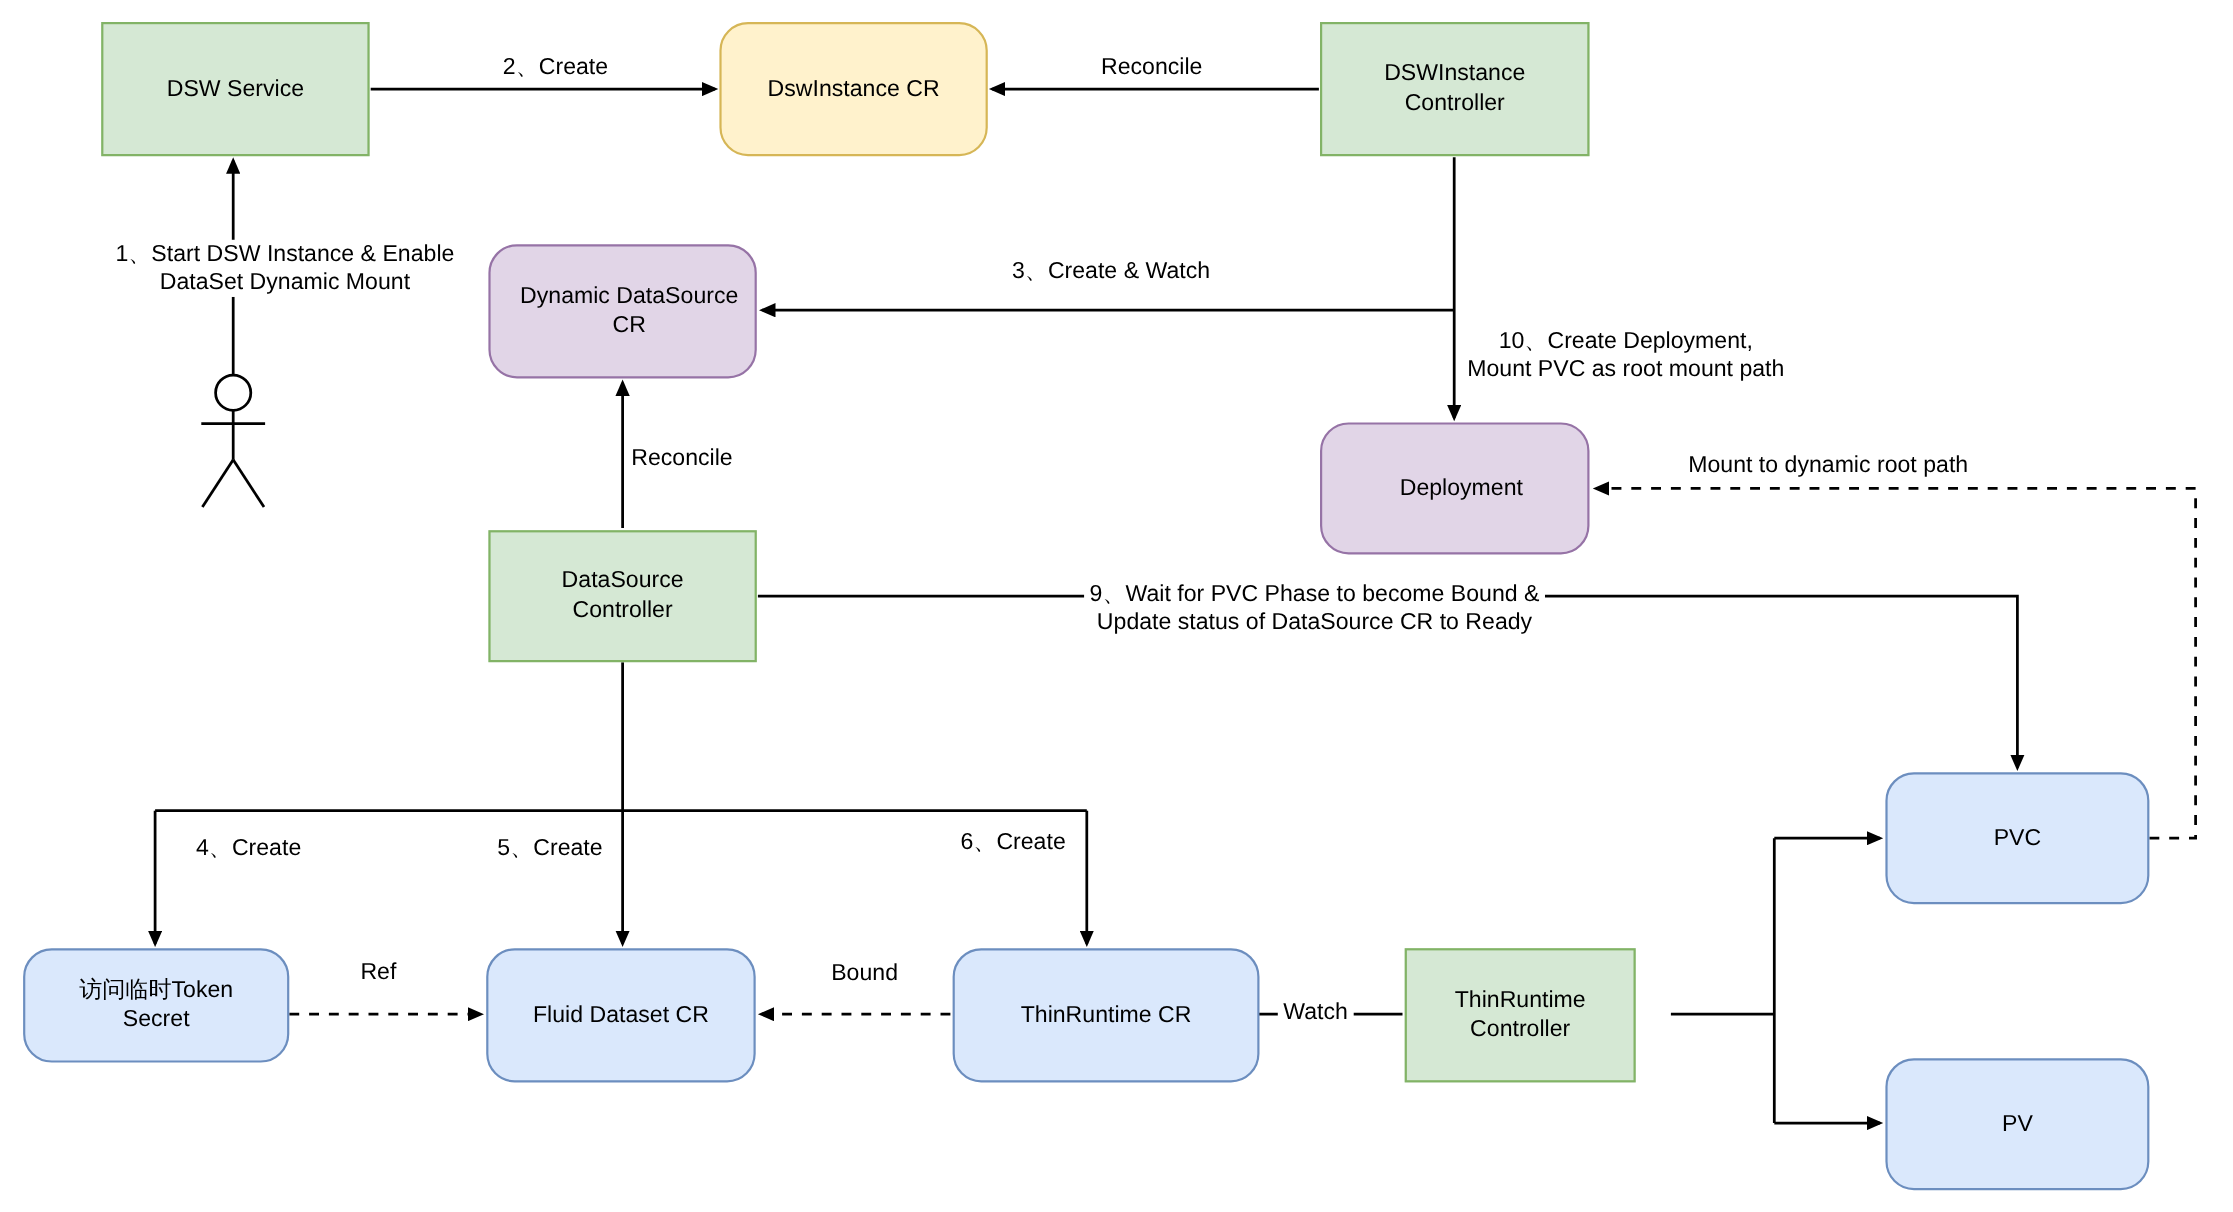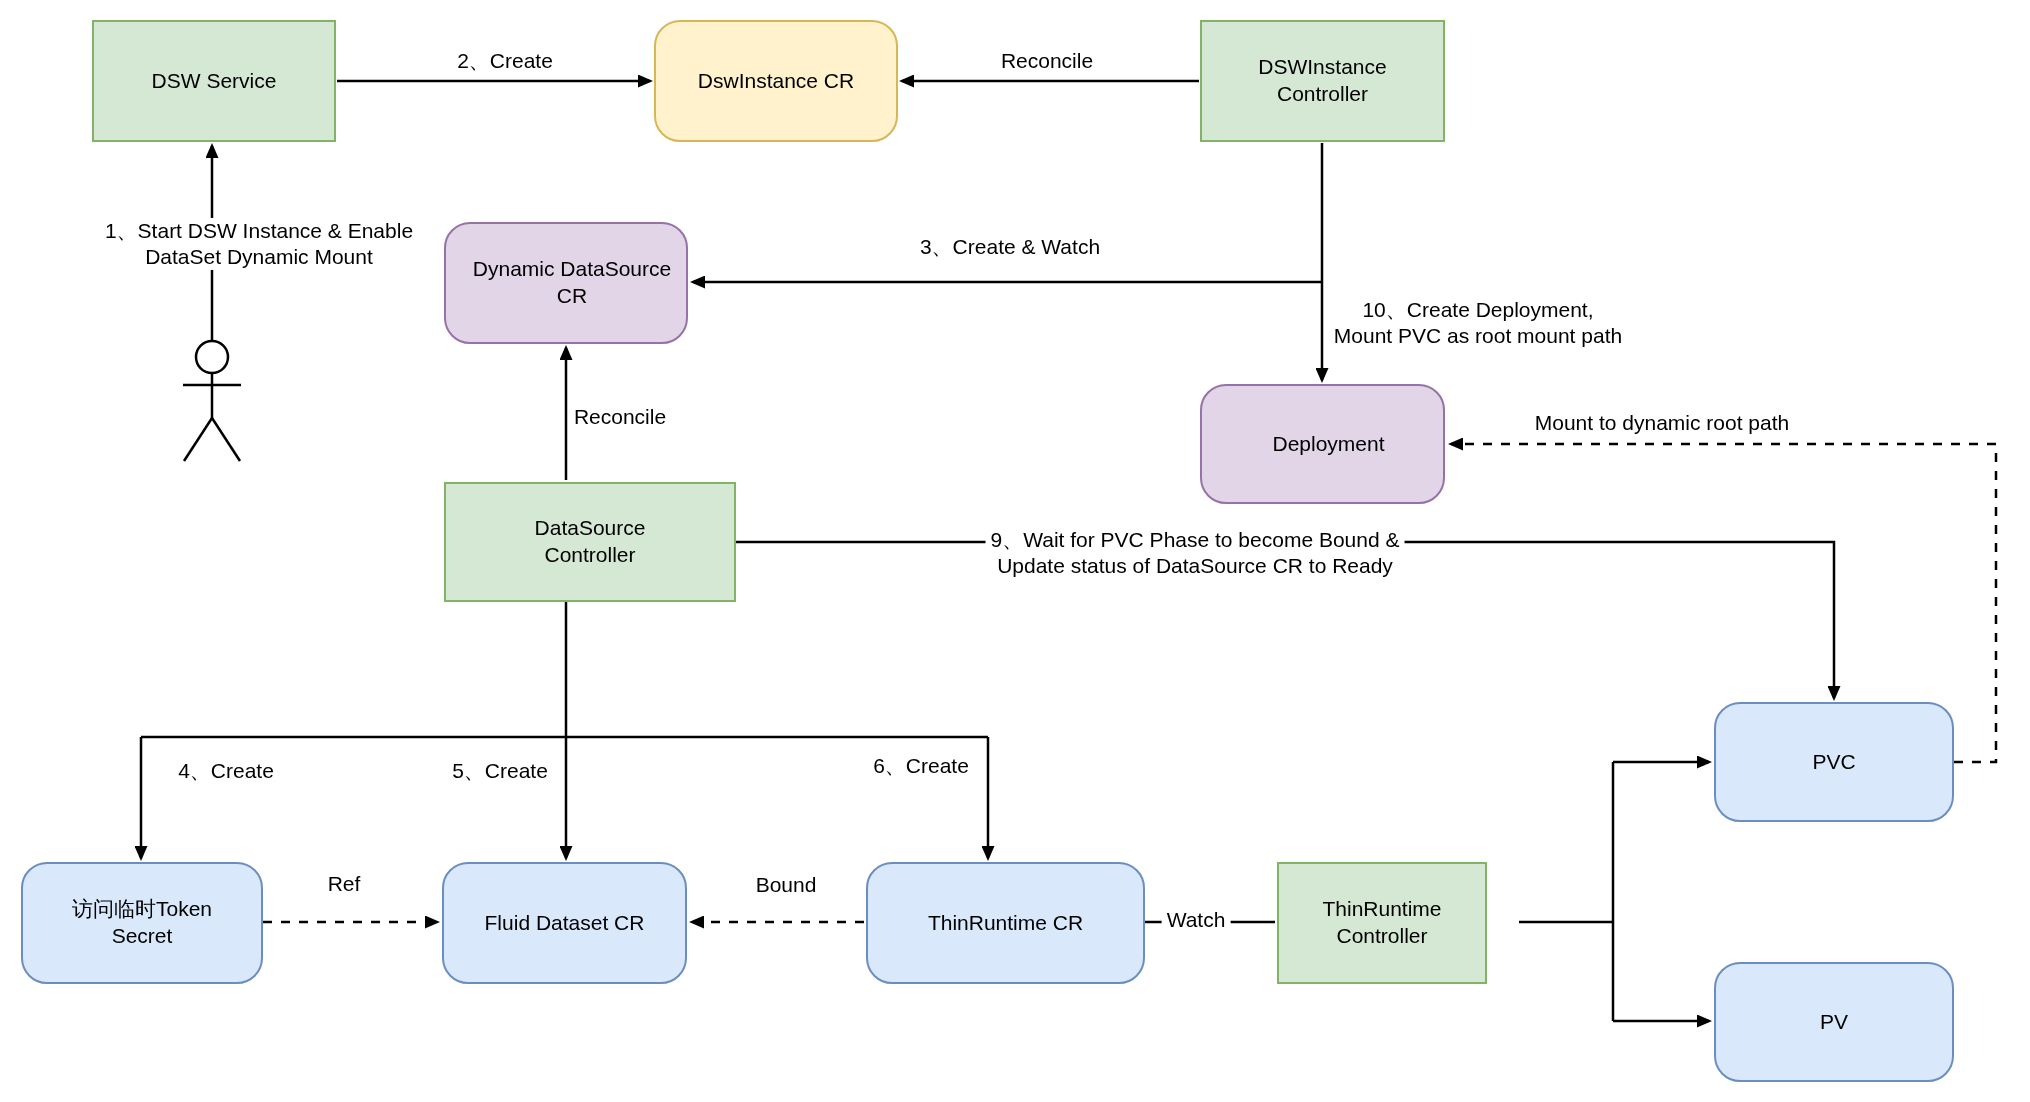--- a/index.html
+++ b/index.html
@@ -104,26 +104,26 @@
   <div class="node round yellow" style="left:654px;top:20px;width:244px;height:122px;">DswInstance CR</div>
 
   <div class="node sharp green" style="left:1200px;top:20px;width:245px;height:122px;">DSWInstance
 Controller</div>
 
   <div class="node round purple" style="left:444px;top:222px;width:244px;height:122px;">Dynamic DataSource
 CR</div>
 
   <div class="node round purple" style="left:1200px;top:384px;width:245px;height:120px;">Deployment</div>
 
-  <div class="node sharp green" style="left:444px;top:482px;width:292px;height:120px;">DataSource
+  <div class="node sharp green" style="left:444px;top:482px;width:244px;height:120px;">DataSource
 Controller</div>
 
   <div class="node round blue" style="left:1714px;top:702px;width:240px;height:120px;">PVC</div>
 
-  <div class="node round blue" style="left:21px;top:862px;width:242px;height:122px;">访问临时Token
+  <div class="node round blue" style="left:21px;top:862px;width:242px;height:104px;">访问临时Token
 Secret</div>
 
   <div class="node round blue" style="left:442px;top:862px;width:245px;height:122px;">Fluid Dataset CR</div>
 
   <div class="node round blue" style="left:866px;top:862px;width:279px;height:122px;">ThinRuntime CR</div>
 
   <div class="node sharp green" style="left:1277px;top:862px;width:210px;height:122px;">ThinRuntime
 Controller</div>
 
   <div class="node round blue" style="left:1714px;top:962px;width:240px;height:120px;">PV</div>

